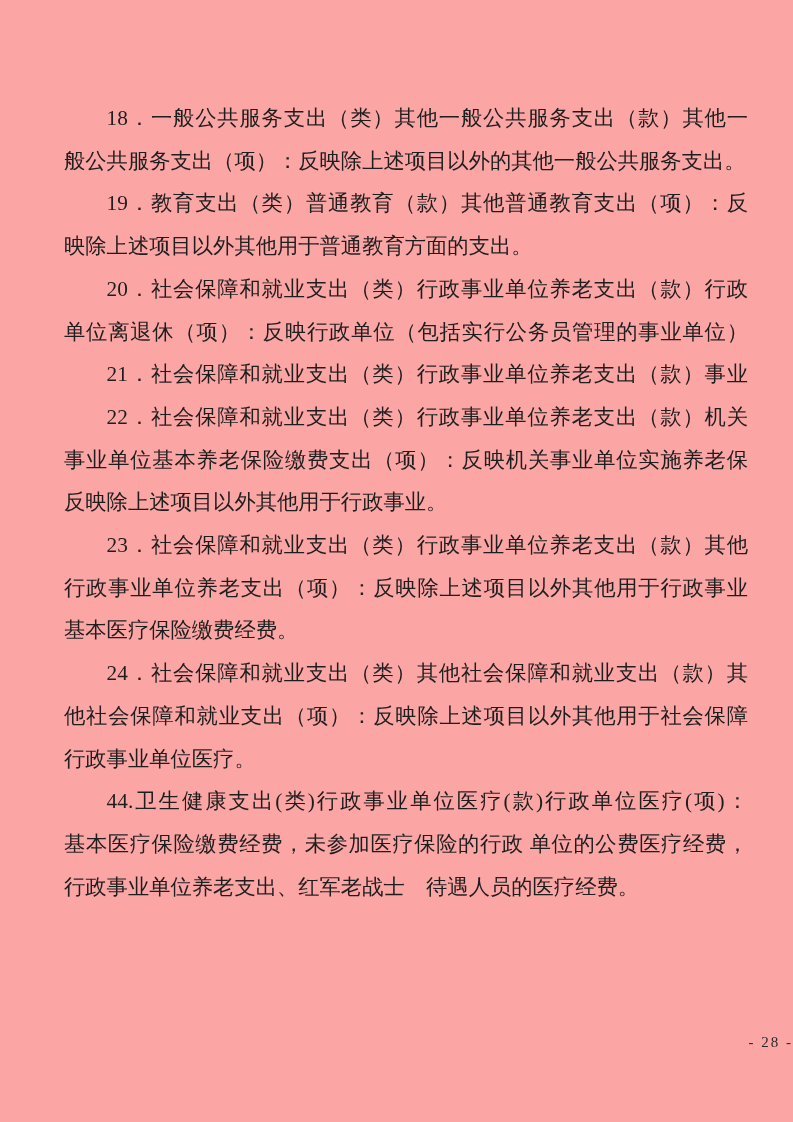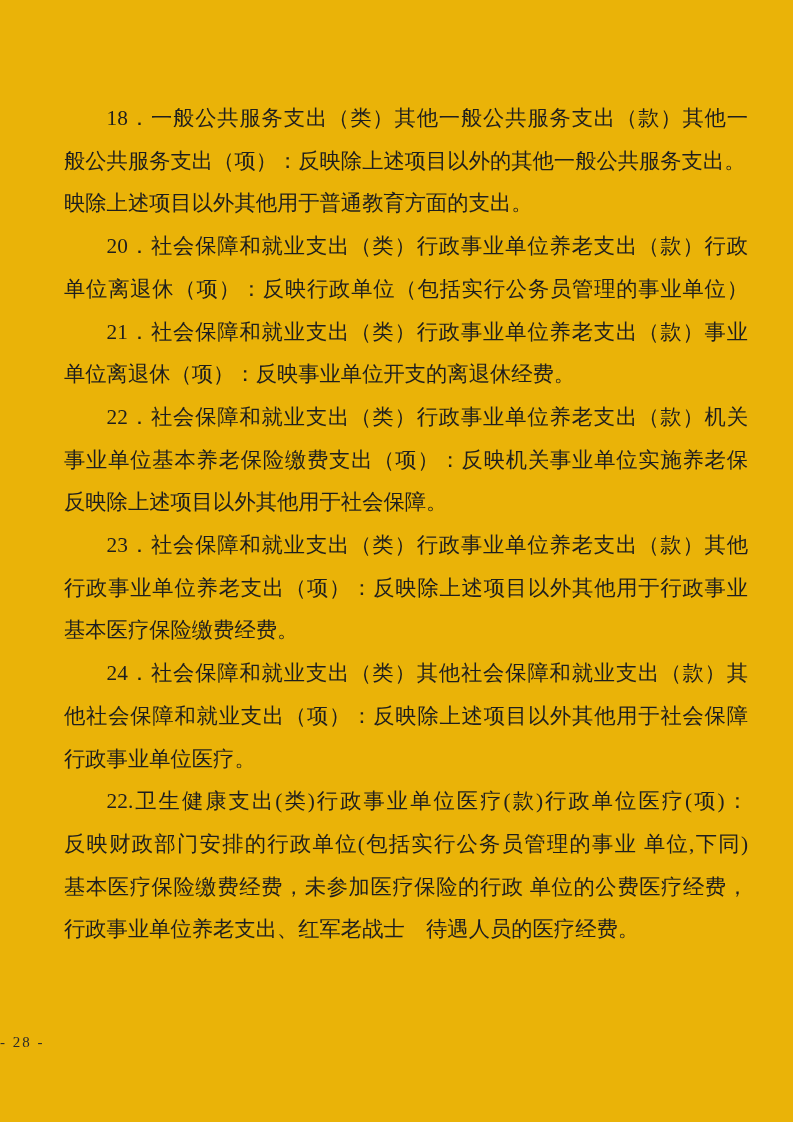--- a/index.html
+++ b/index.html
@@ -4,21 +4,21 @@
 <style>
   html, body {
     margin: 0;
     padding: 0;
     background: #ffffff;
   }
   .page {
     position: relative;
     width: 793px;
     height: 1122px;
-    background: #eab308;
+    background: #fca5a5;
     overflow: hidden;
     font-family: "Liberation Serif", "DejaVu Serif", serif;
     color: #1e1e1e;
   }
   .content {
     position: absolute;
     top: 97px;
     left: 64px;
     width: 684px;
   }
@@ -38,62 +38,61 @@
   }
   .line.last {
     text-align: center;
     text-align-last: left;
   }
   .footer {
     position: absolute;
     top: 1034px;
     left: 0;
     width: 100%;
-    text-align: left;
+    text-align: right;
     font-size: 15px;
     letter-spacing: 2px;
     color: #2a2a2a;
   }
 </style>
 </head>
 <body>
 
 <div class="page">
   <main class="content">
     <div class="para">
         <div class="line first">18．一般公共服务支出（类）其他一般公共服务支出（款）其他一</div>
         <div class="line last">般公共服务支出（项）：反映除上述项目以外的其他一般公共服务支出。</div>
       </div>
     <div class="para">
+        <div class="line first">19．教育支出（类）普通教育（款）其他普通教育支出（项）：反</div>
         <div class="line last">映除上述项目以外其他用于普通教育方面的支出。</div>
       </div>
     <div class="para">
         <div class="line first">20．社会保障和就业支出（类）行政事业单位养老支出（款）行政</div>
         <div class="line">单位离退休（项）：反映行政单位（包括实行公务员管理的事业单位）</div>
       </div>
     <div class="para">
         <div class="line first">21．社会保障和就业支出（类）行政事业单位养老支出（款）事业</div>
-        <div class="line last">单位离退休（项）：反映事业单位开支的离退休经费。</div>
       </div>
     <div class="para">
         <div class="line first">22．社会保障和就业支出（类）行政事业单位养老支出（款）机关</div>
         <div class="line">事业单位基本养老保险缴费支出（项）：反映机关事业单位实施养老保</div>
-        <div class="line last">反映除上述项目以外其他用于社会保障。</div>
+        <div class="line last">反映除上述项目以外其他用于行政事业。</div>
       </div>
     <div class="para">
         <div class="line first">23．社会保障和就业支出（类）行政事业单位养老支出（款）其他</div>
         <div class="line">行政事业单位养老支出（项）：反映除上述项目以外其他用于行政事业</div>
         <div class="line last">基本医疗保险缴费经费。</div>
       </div>
     <div class="para">
         <div class="line first">24．社会保障和就业支出（类）其他社会保障和就业支出（款）其</div>
         <div class="line">他社会保障和就业支出（项）：反映除上述项目以外其他用于社会保障</div>
         <div class="line last">行政事业单位医疗。</div>
       </div>
     <div class="para">
-        <div class="line first">22.卫生健康支出(类)行政事业单位医疗(款)行政单位医疗(项)：</div>
-        <div class="line">反映财政部门安排的行政单位(包括实行公务员管理的事业 单位,下同)</div>
+        <div class="line first">44.卫生健康支出(类)行政事业单位医疗(款)行政单位医疗(项)：</div>
         <div class="line">基本医疗保险缴费经费，未参加医疗保险的行政 单位的公费医疗经费，</div>
         <div class="line last">行政事业单位养老支出、红军老战士　待遇人员的医疗经费。</div>
       </div>
   </main>
   <div class="footer">- 28 -</div>
 </div>
 
 </body></html>

